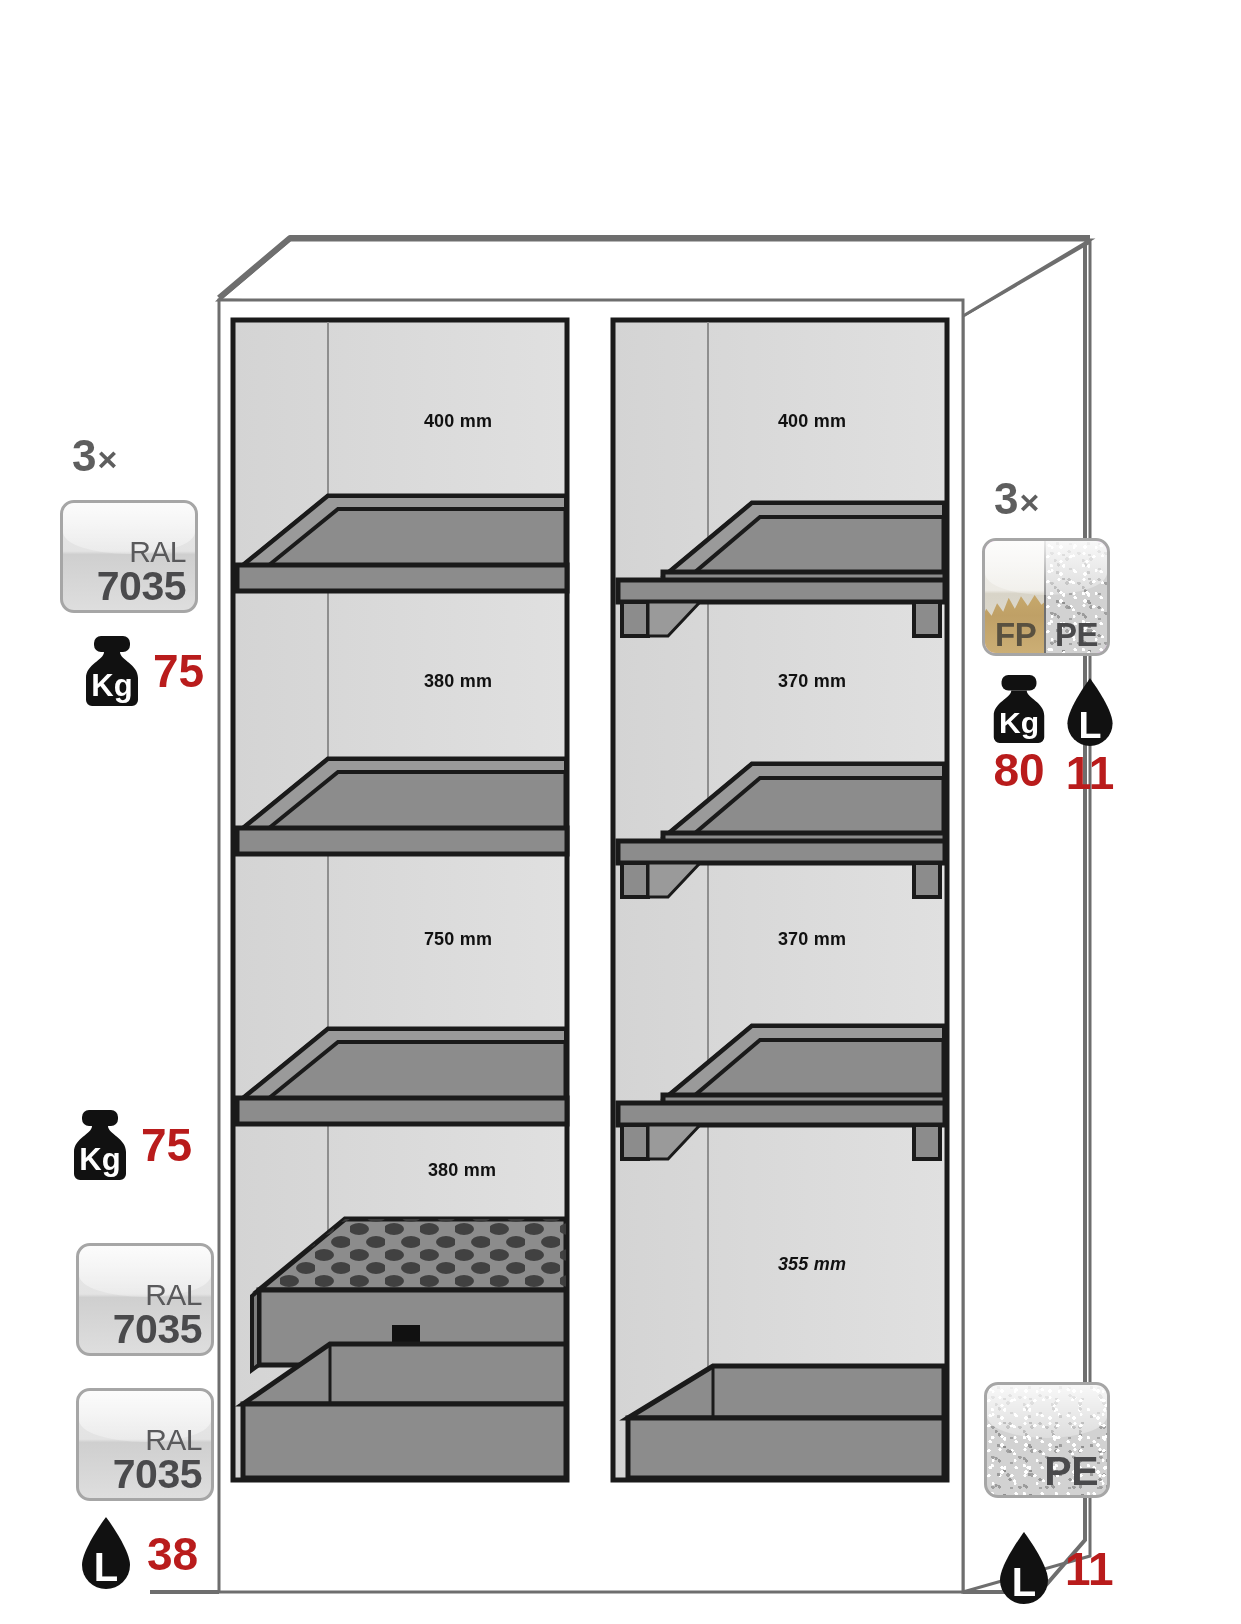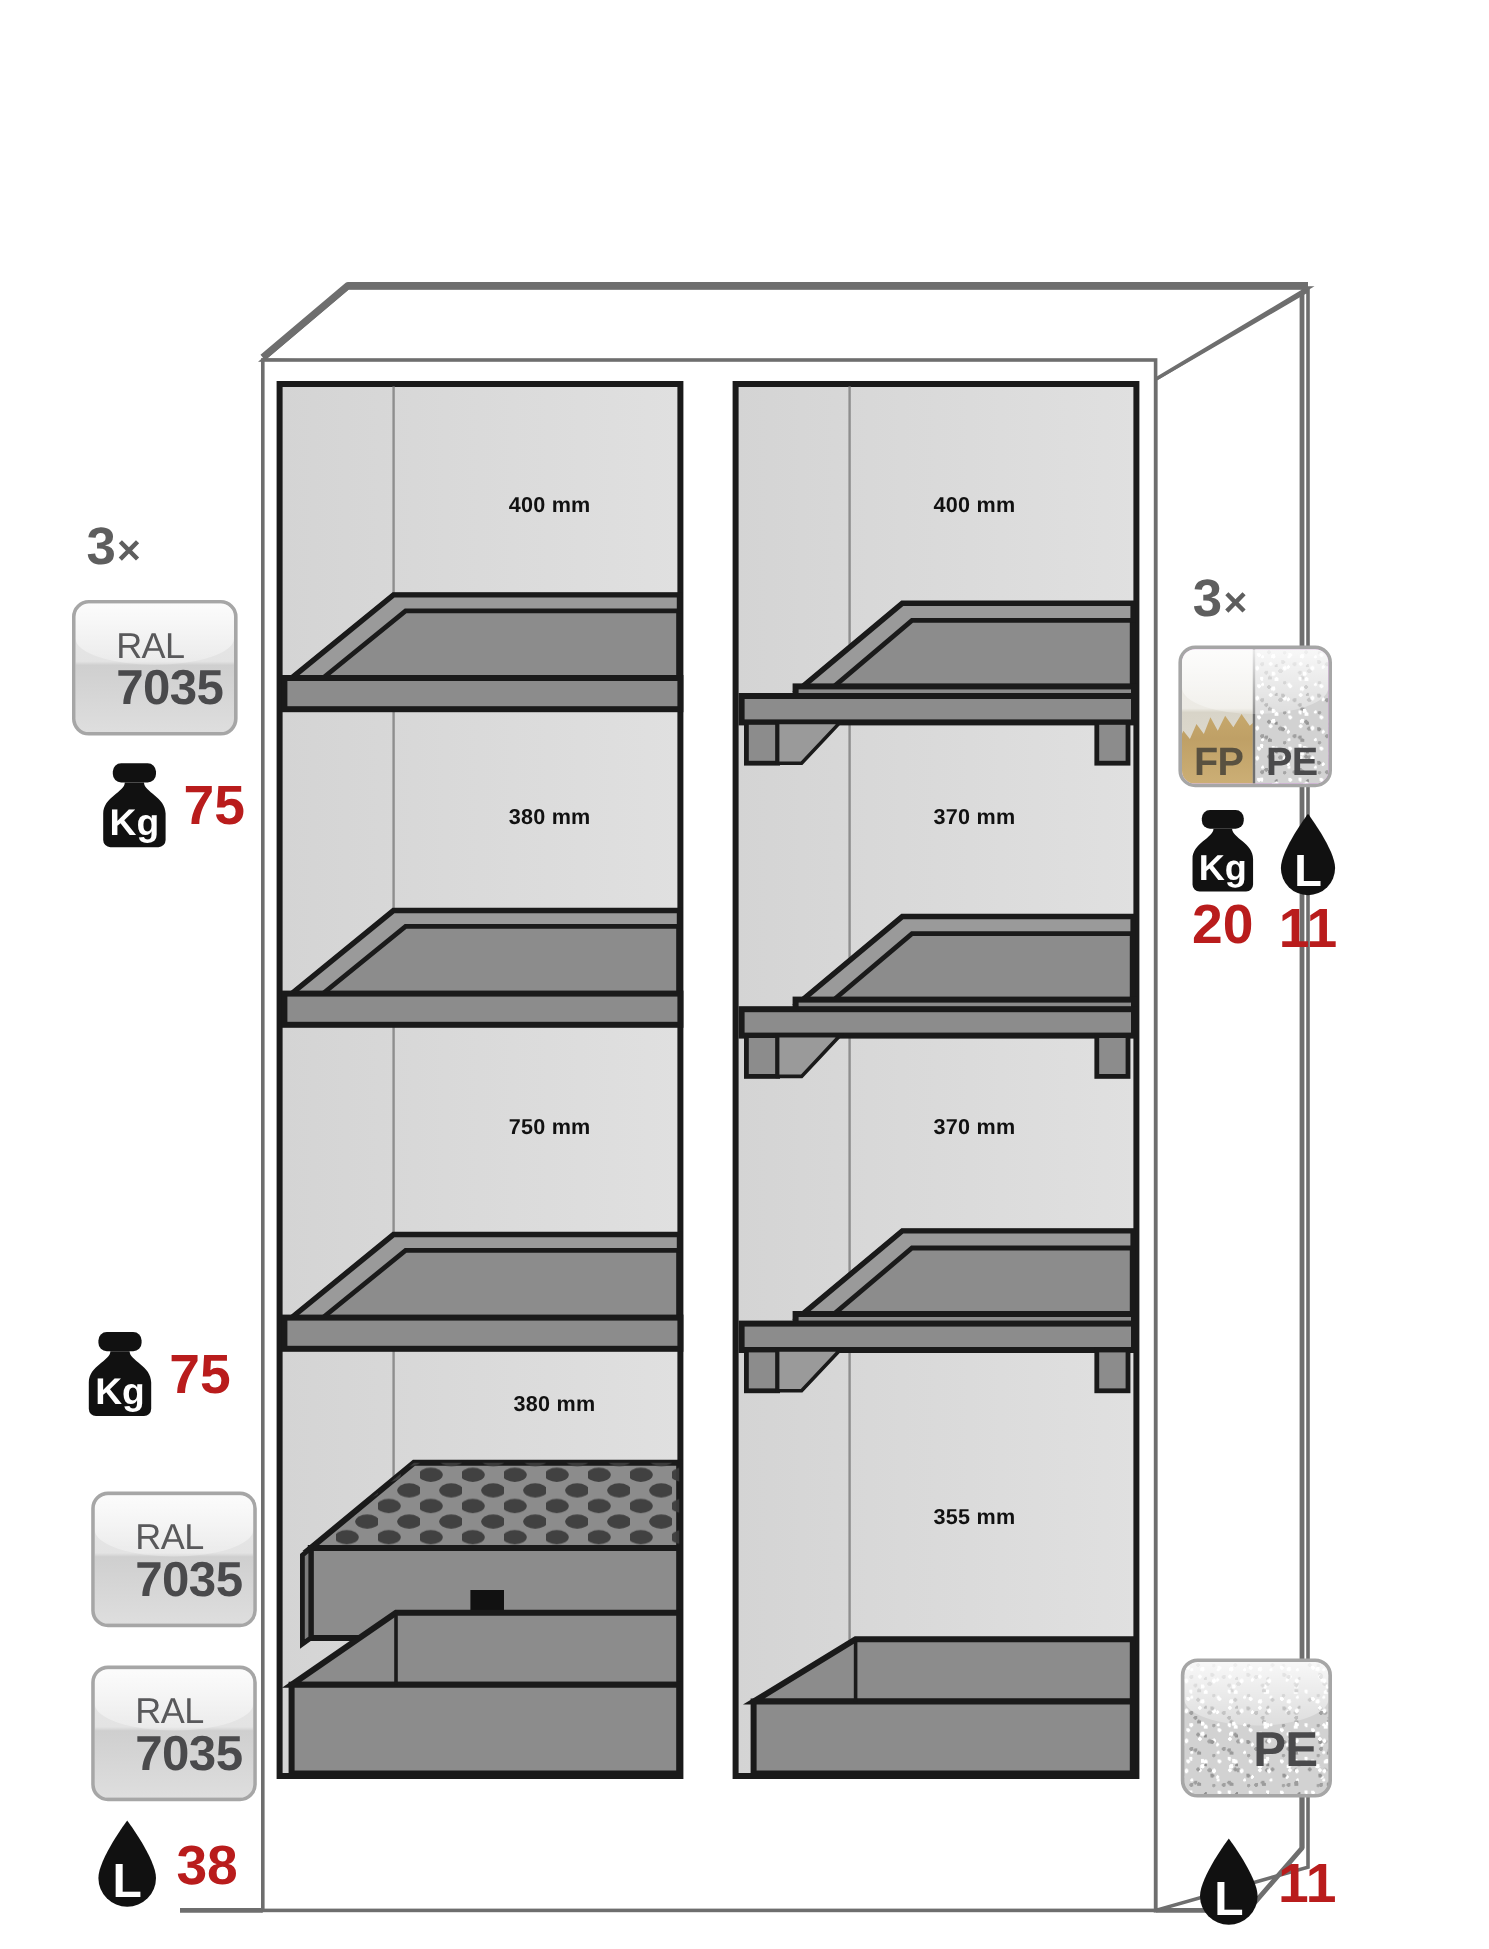--- a/index.html
+++ b/index.html
@@ -41,21 +41,22 @@
     position: absolute;
     left: 0; top: 0; right: 0;
     height: 48%;
     background: linear-gradient(180deg, rgba(255,255,255,.85), rgba(255,255,255,.25));
     border-radius: 11px 11px 50% 50% / 11px 11px 22px 22px;
     pointer-events: none;
   }
   .badge .btext {
     position: absolute;
     right: 9px;
-    bottom: 17px;
+    bottom: 4px;
+    text-align: right;
     line-height: .96;
     color: #4e4e4e;
     font-weight: 700;
     letter-spacing: -0.5px;
   }
   .badge .btext .l1 {
     display: block;
     font-weight: 400;
     font-size: 30px;
     color: #59595b;
@@ -358,21 +359,21 @@
     <span class="lbl lbl-fp">FP</span>
     <span class="lbl lbl-pe">PE</span>
   </div>
 
   <div class="icon-group" style="left:986px; top:673px; flex-direction:column; gap:2px; align-items:center;">
     <svg width="66" height="72" viewBox="0 0 68 74">
       <rect x="16" y="2" width="36" height="16" rx="7" fill="#111111"></rect>
       <path d="M26,18 h16 c0,8 18,12 18,26 v22 a6,6 0 0 1 -6,6 h-40 a6,6 0 0 1 -6,-6 v-22 c0,-14 18,-18 18,-26 z" fill="#111111"></path>
       <text x="34" y="62" font-family="Liberation Sans, sans-serif" font-size="31" font-weight="700" fill="#ffffff" text-anchor="middle">Kg</text>
     </svg>
-    <span class="value">20</span>
+    <span class="value">80</span>
   </div>
 
   <div class="icon-group" style="left:1058px; top:676px; flex-direction:column; gap:0px; align-items:center;">
     <svg width="64" height="74" viewBox="0 0 68 78">
       <path d="M34,2 C34,2 58,34 58,50 a24,24 0 0 1 -48,0 C10,34 34,2 34,2 z" fill="#111111"></path>
       <text x="34" y="66" font-family="Liberation Sans, sans-serif" font-size="40" font-weight="700" fill="#ffffff" text-anchor="middle">L</text>
     </svg>
     <span class="value">11</span>
   </div>
 
@@ -392,15 +393,15 @@
   </div>
 
   <div class="dim" style="left:458px; top:412px;">400 mm</div>
   <div class="dim" style="left:458px; top:672px;">380 mm</div>
   <div class="dim" style="left:458px; top:930px;">750 mm</div>
   <div class="dim" style="left:462px; top:1161px;">380 mm</div>
 
   <div class="dim" style="left:812px; top:412px;">400 mm</div>
   <div class="dim" style="left:812px; top:672px;">370 mm</div>
   <div class="dim" style="left:812px; top:930px;">370 mm</div>
-  <div class="dim" style="left:812px; top:1255px;">355 mm</div>
+  <div class="dim" style="left:812px; top:1255px;font-style:italic;">355 mm</div>
 
 </div>
 
 </body></html>

